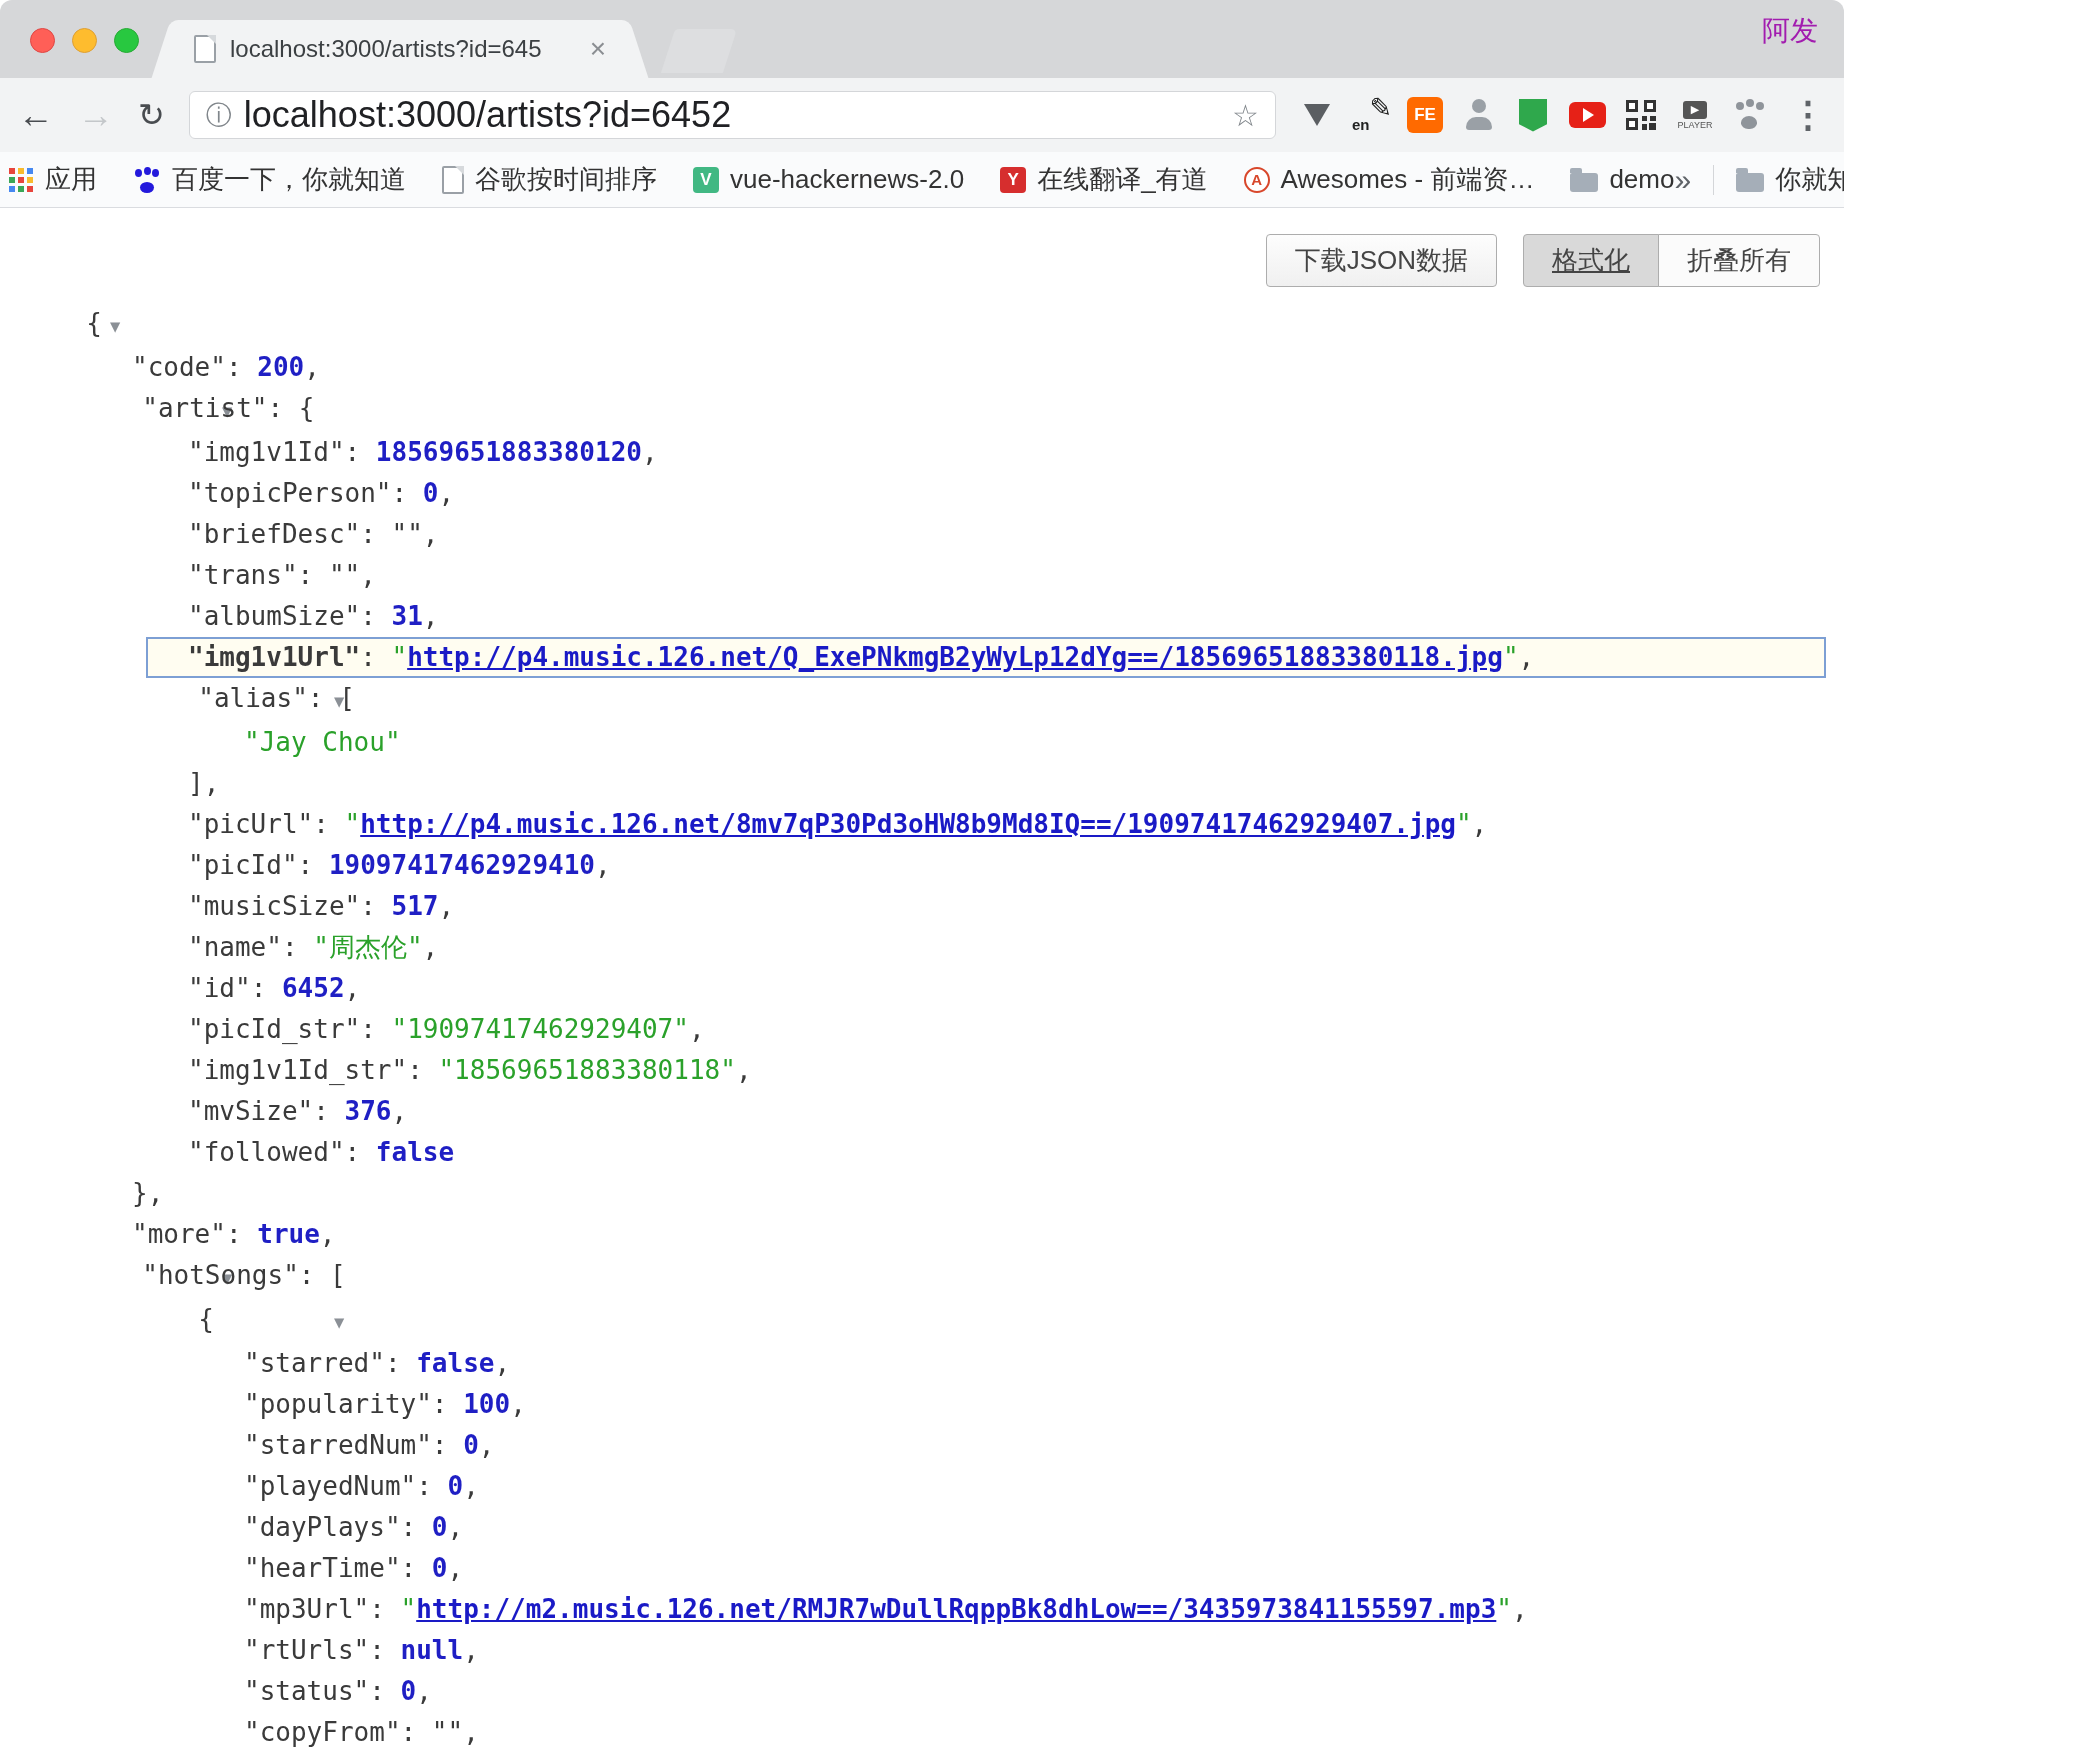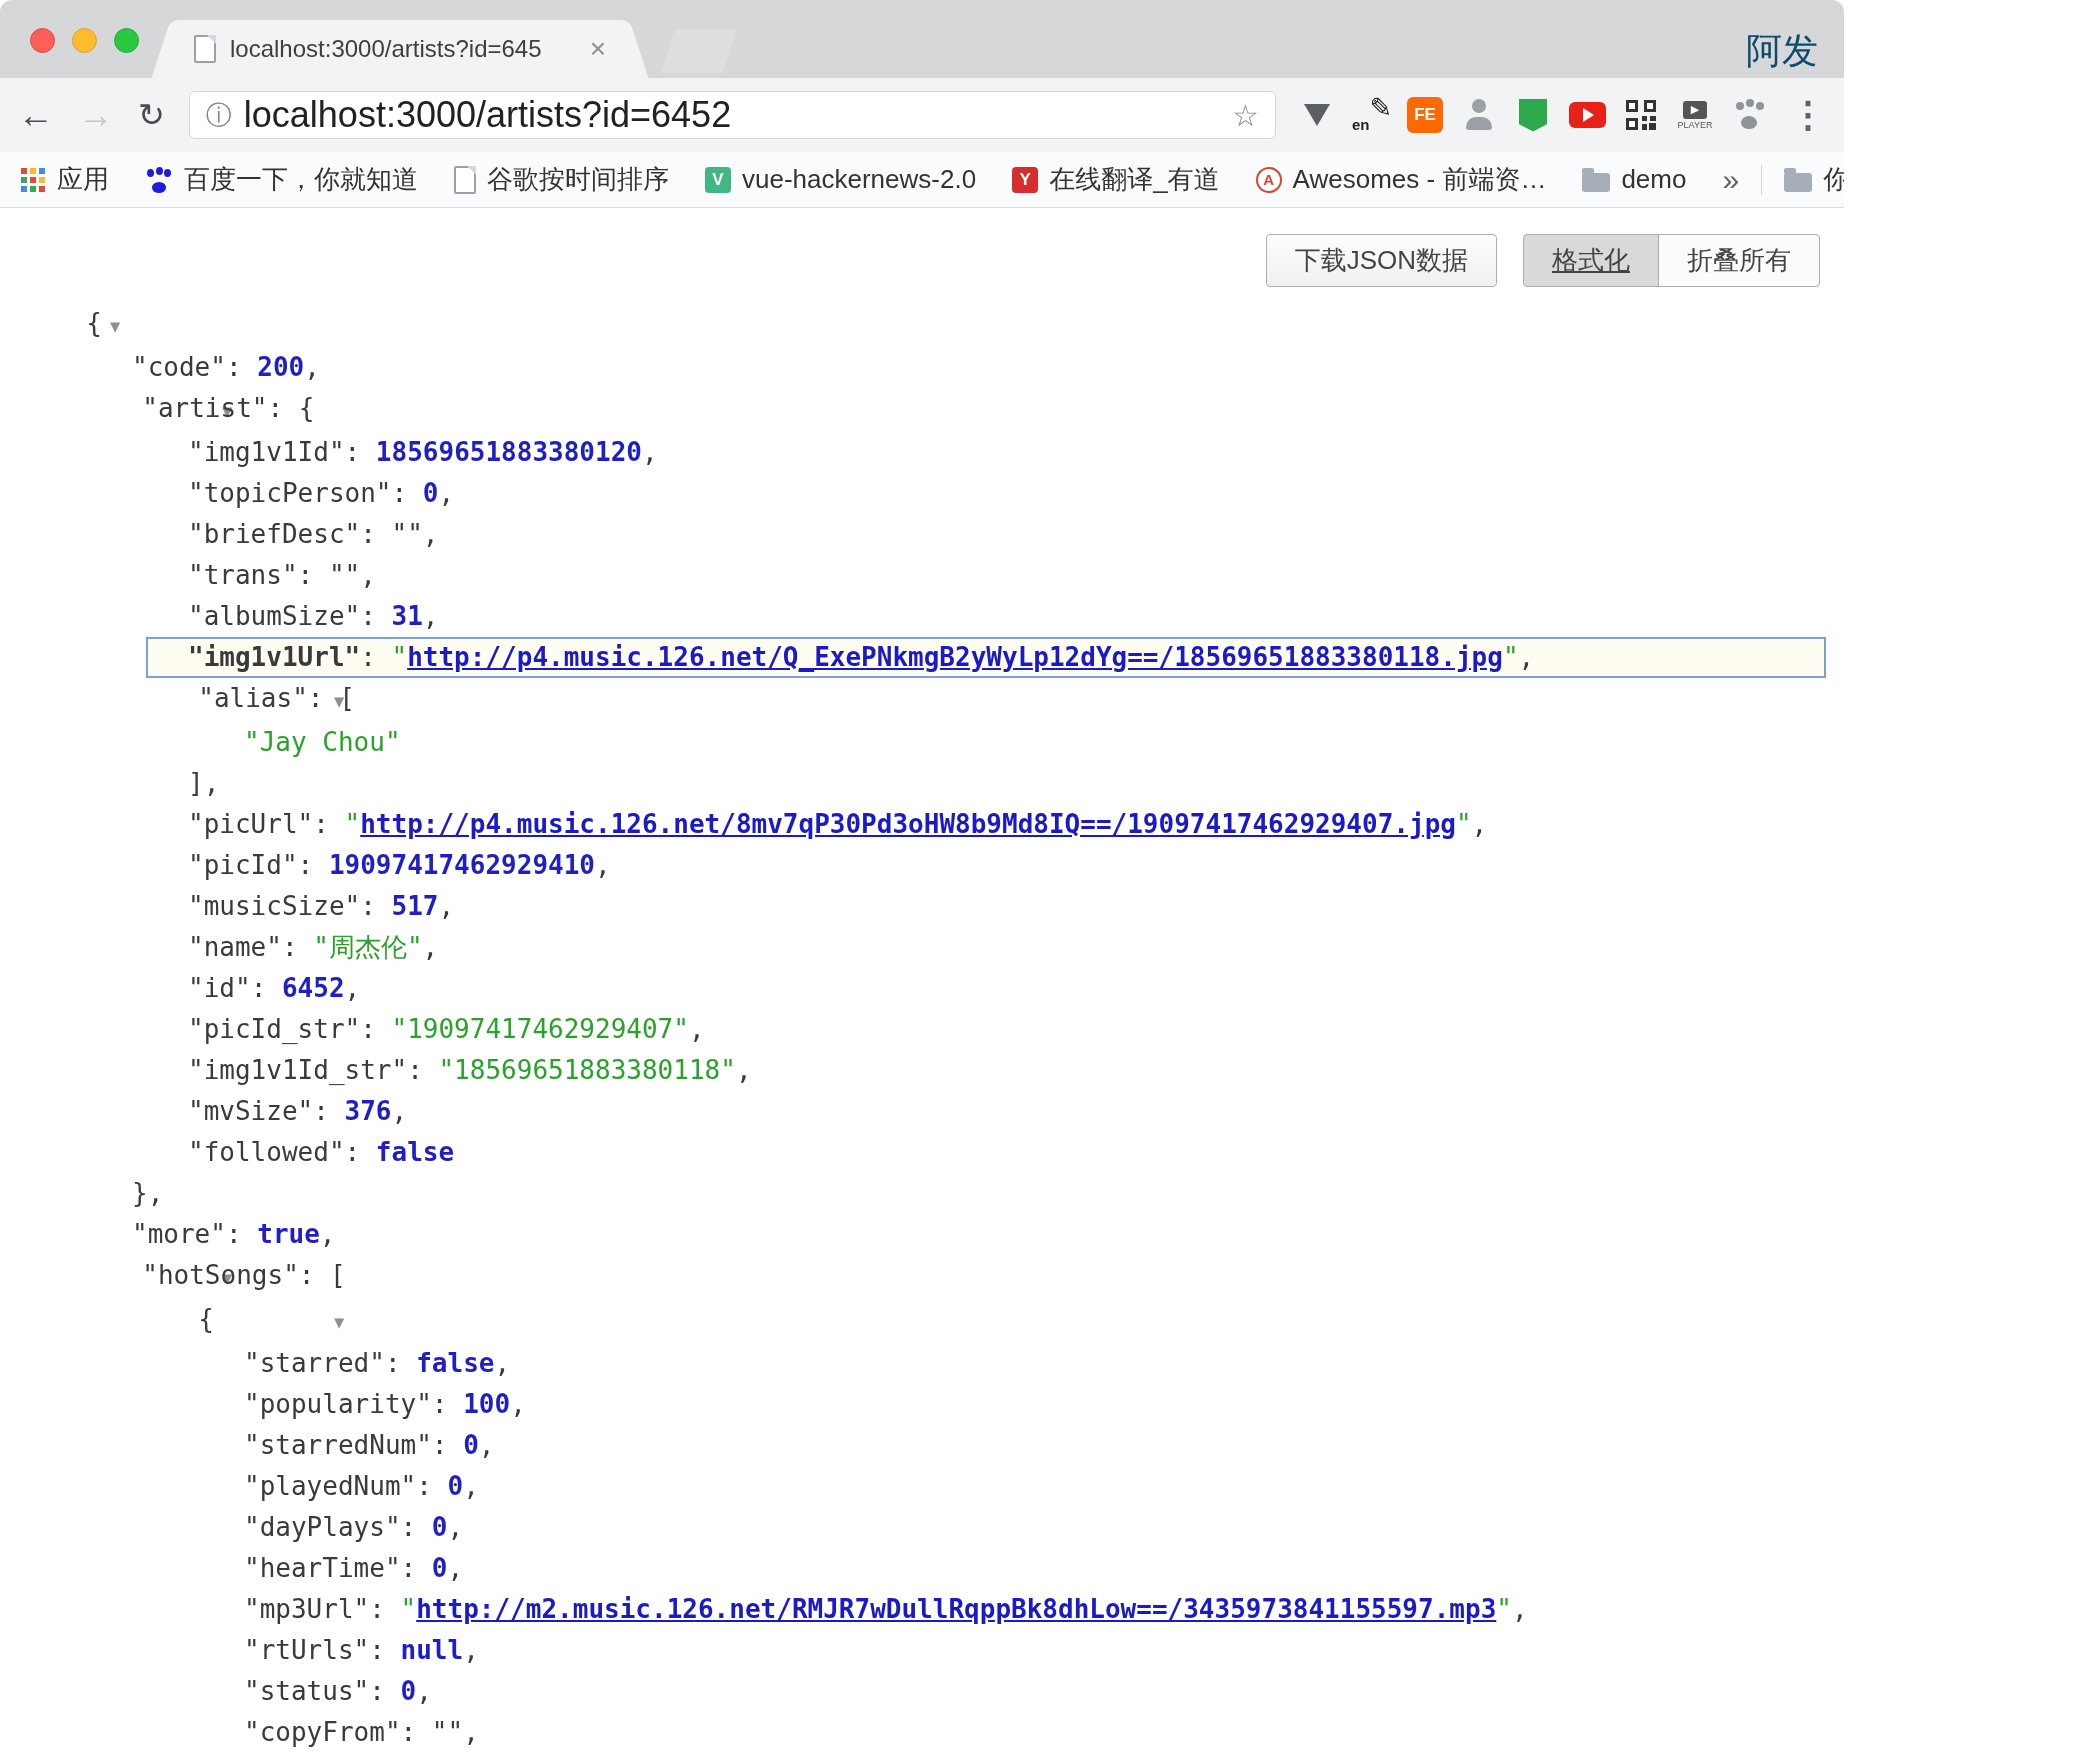--- a/index.html
+++ b/index.html
@@ -15,21 +15,21 @@
   .light.green{background:#28c840;border:1px solid #27aa35;}
   .tab{position:absolute;left:176px;bottom:0;width:448px;height:58px;background:#f2f3f4;
     border-radius:10px 10px 0 0;display:flex;align-items:center;padding:0 18px;box-sizing:border-box;}
   .tab::before,.tab::after{content:'';position:absolute;bottom:0;width:30px;height:58px;background:#f2f3f4;}
   .tab::before{left:-15px;transform:skewX(-18deg);border-radius:8px 0 0 0;}
   .tab::after{right:-15px;transform:skewX(18deg);border-radius:0 8px 0 0;}
   .tab-title{font-size:24px;color:#3c4043;margin-left:14px;white-space:nowrap;overflow:hidden;flex:1;}
   .tab-close{font-size:28px;color:#8b8e92;margin-left:10px;line-height:1;}
   .newtab{position:absolute;left:668px;bottom:5px;width:62px;height:44px;background:#dddee0;
     transform:skewX(-18deg);border-radius:4px 6px 0 0;}
-  .account{position:absolute;right:26px;top:27px;font-size:36px;color:#0c4a6e;}
+  .account{position:absolute;right:26px;top:12px;font-size:28px;color:#a21caf;}
 
   
   .nav{height:74px;background:#f2f3f4;display:flex;align-items:center;padding:0 18px;box-sizing:border-box;}
   .navbtn{font-size:36px;color:#494c50;margin-right:24px;line-height:1;}
   .navbtn.disabled{color:#c4c7ca;}
   .navbtn.reload{font-size:32px;}
   .urlbar{flex:1;max-width:1330px;height:48px;background:#fff;border:1px solid #d4d6d9;border-radius:6px;
     display:flex;align-items:center;padding:0 16px;box-sizing:border-box;}
   .info-glyph{font-size:26px;color:#80868b;margin-right:12px;}
   .url-text{font-size:36px;color:#202124;font-weight:500;flex:1;white-space:nowrap;}
@@ -54,21 +54,21 @@
     display:flex;align-items:center;justify-content:center;}
   .icon-player .plbl{font-size:9px;color:#555;}
   .icon-paw{width:34px;height:34px;position:relative;}
   .icon-paw::after{content:'';position:absolute;bottom:3px;left:9px;width:16px;height:13px;border-radius:50% 50% 45% 45%;background:#8f949a;}
   .icon-paw::before{content:'';position:absolute;top:4px;left:4px;width:8px;height:8px;border-radius:50%;background:#8f949a;
     box-shadow:10px -3px 0 #8f949a,20px 0 0 #8f949a;}
   .menu-glyph{font-size:36px;color:#5f6368;margin-left:10px;font-weight:bold;}
 
   
   .bookmarks{height:56px;background:#fafbfc;border-bottom:1px solid #dadce0;display:flex;align-items:center;
-    padding:0 20px;box-sizing:border-box;gap:36px;}
+    padding:0 8px;box-sizing:border-box;}
   .bm{display:flex;align-items:center;gap:11px;font-size:26px;color:#333;white-space:nowrap;}
   .icon-apps{width:26px;height:26px;position:relative;}
   .icon-apps::before{content:'';position:absolute;top:1px;left:1px;width:6px;height:6px;background:#e8453c;
     box-shadow:9px 0 0 #f9bb2d,18px 0 0 #4688f1,0 9px 0 #3aa757,9px 9px 0 #e8453c,18px 9px 0 #f9bb2d,
     0 18px 0 #4688f1,9px 18px 0 #3aa757,18px 18px 0 #e8453c;}
   .icon-baidu{width:28px;height:28px;position:relative;}
   .icon-baidu::after{content:'';position:absolute;bottom:1px;left:7px;width:14px;height:11px;border-radius:50%;background:#2319dc;}
   .icon-baidu::before{content:'';position:absolute;top:3px;left:2px;width:7px;height:8px;border-radius:50%;background:#2319dc;
     box-shadow:9px -2px 0 #2319dc,17px 0 0 #2319dc;}
   .icon-doc{width:18px;height:24px;background:#fff;border:2px solid #9aa0a6;border-radius:2px;position:relative;}

